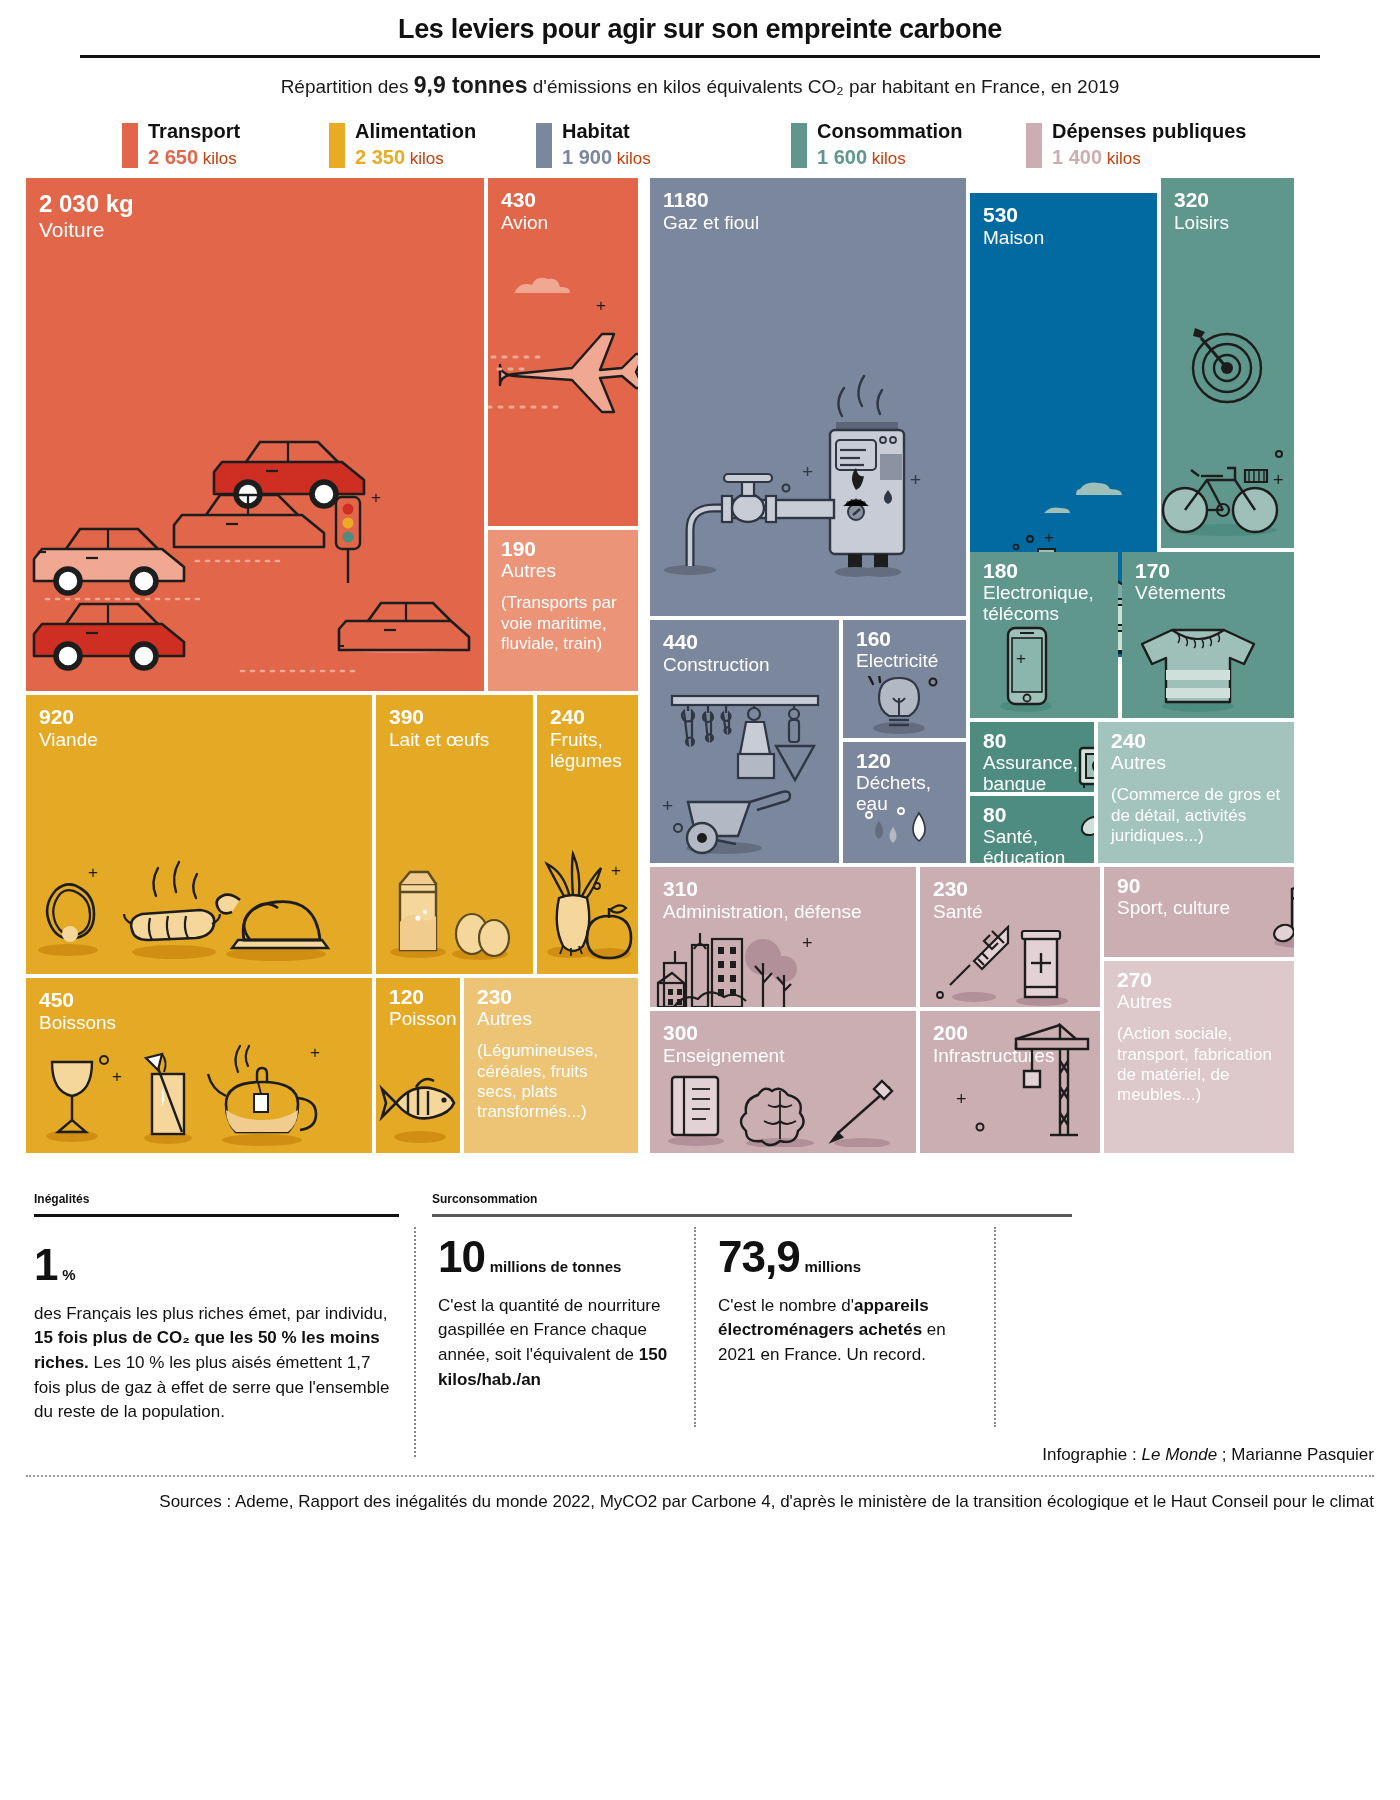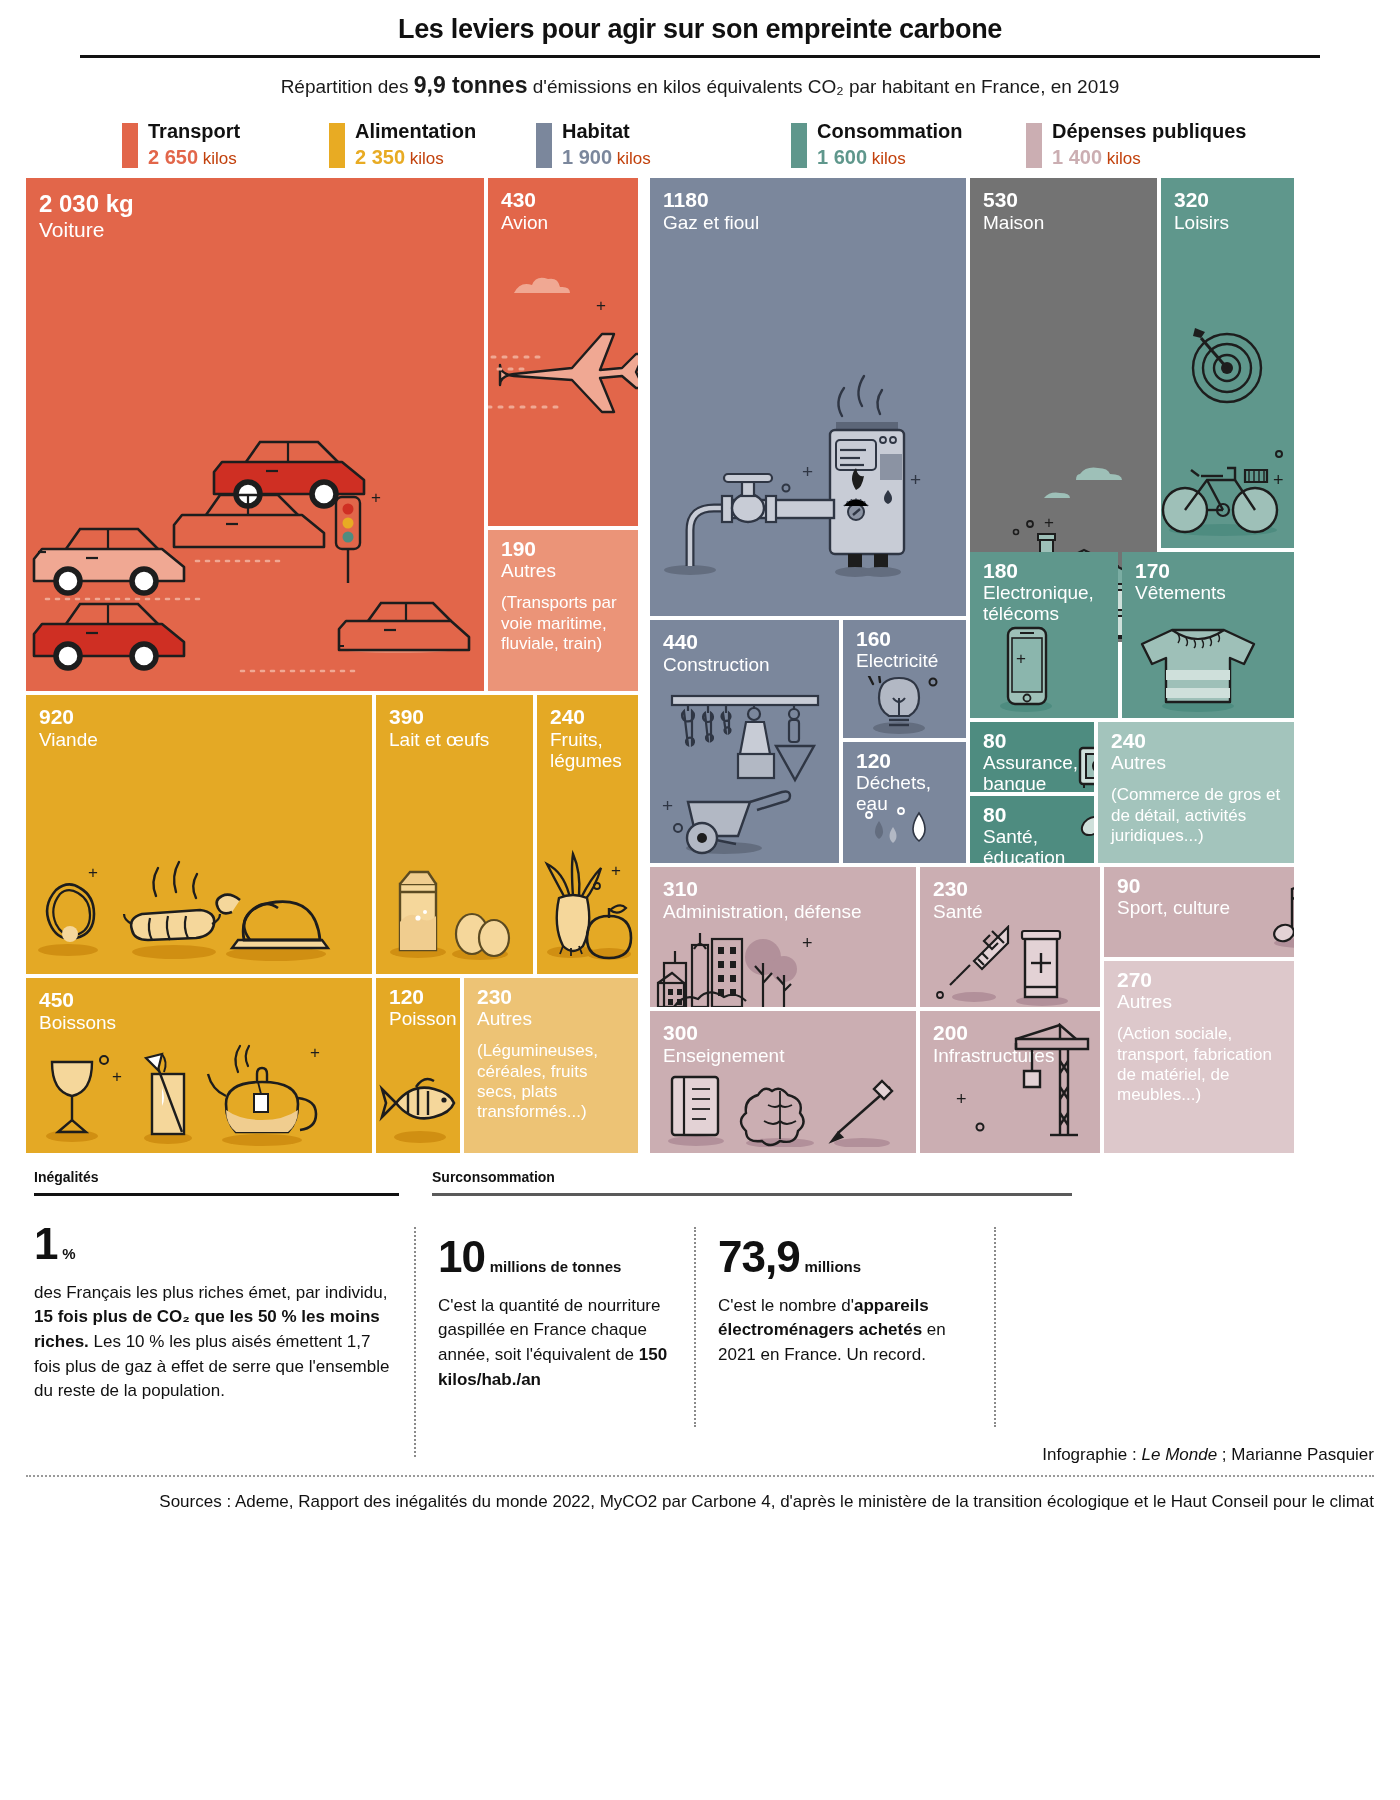--- a/index.html
+++ b/index.html
@@ -51,21 +51,21 @@
   .cell.big .lbl{font-size:21px;}
   .cell.tight .num{padding-top:8px;}
   .cell.tight .lbl{padding-top:1px;}
 
   
   .art{position:absolute;inset:0;pointer-events:none;}
   .art svg{position:absolute;}
 
   
   .facts{position:relative;margin-top:16px;height:300px;}
-  .facts-col-head{font-weight:bold;font-size:14px;}
+  .facts-col-head{font-weight:bold;font-size:12px;margin-top:23px;}
   .head-rule{height:3px;background:#111;margin-top:8px;}
   .head-rule.grey{background:#5a5a5a;}
   .fact{font-size:17px;line-height:1.45;color:#111;}
   .fact .bignum{font-weight:bold;font-size:44px;line-height:1;letter-spacing:-1px;}
   .fact .unit{font-weight:bold;font-size:15px;}
   .fact p{margin:14px 0 0 0;}
   .fact b{font-weight:bold;}
   .vline{position:absolute;top:0;width:0;border-left:2px dotted #8a8a8a;}
   .credit{text-align:right;font-size:17px;margin-top:6px;}
   .credit i{font-style:italic;}
@@ -464,21 +464,21 @@
         <svg width="123" height="62" style="left:0;bottom:2" viewBox="0 0 123 62">
           <path d="M36 22 q8 12 0 18 q-8 -6 0 -18z" fill="#636d7f"></path>
           <path d="M50 28 q7 10 0 16 q-7 -6 0 -16z" fill="#b2b8c4"></path>
           <path d="M76 14 q12 18 0 28 q-12 -10 0 -28z" fill="#fff" stroke="#2f3644" stroke-width="1.6"></path>
           <circle cx="26" cy="16" r="3" fill="none" stroke="#fff" stroke-width="1.8"></circle>
           <circle cx="58" cy="12" r="3" fill="none" stroke="#fff" stroke-width="1.8"></circle>
         </svg>
       </div>
     </div>
 
-    <div class="cell" style="left:944px;top:0;width:187px;height:464px;background:#737373">
+    <div class="cell" style="left:944px;top:15px;width:187px;height:464px;background:#0369a1">
       <div class="num">530</div>
       <div class="lbl">Maison</div>
       <div class="art">
         <svg width="187" height="200" style="left:0;bottom:0" viewBox="0 0 187 200">
           <path d="M110 32 q6 -8 18 -6 q10 0 12 6 q12 0 12 6 h-46q0 -6 4 -6z" fill="#9ec0b8"></path>
           <path d="M74 56 q6 -7 16 -5 q10 0 10 5 h-30z" fill="#9ec0b8"></path>
           <circle cx="60" cy="82" r="3" fill="none" stroke="#1d1d1d" stroke-width="1.8"></circle>
           <text x="74" y="86" font-size="17" fill="#1d1d1d">+</text>
           <circle cx="46" cy="90" r="2.5" fill="none" stroke="#1d1d1d" stroke-width="1.6"></circle>
           <rect x="70" y="92" width="13" height="30" fill="#9ec0b8" stroke="#1d1d1d" stroke-width="2"></rect>

